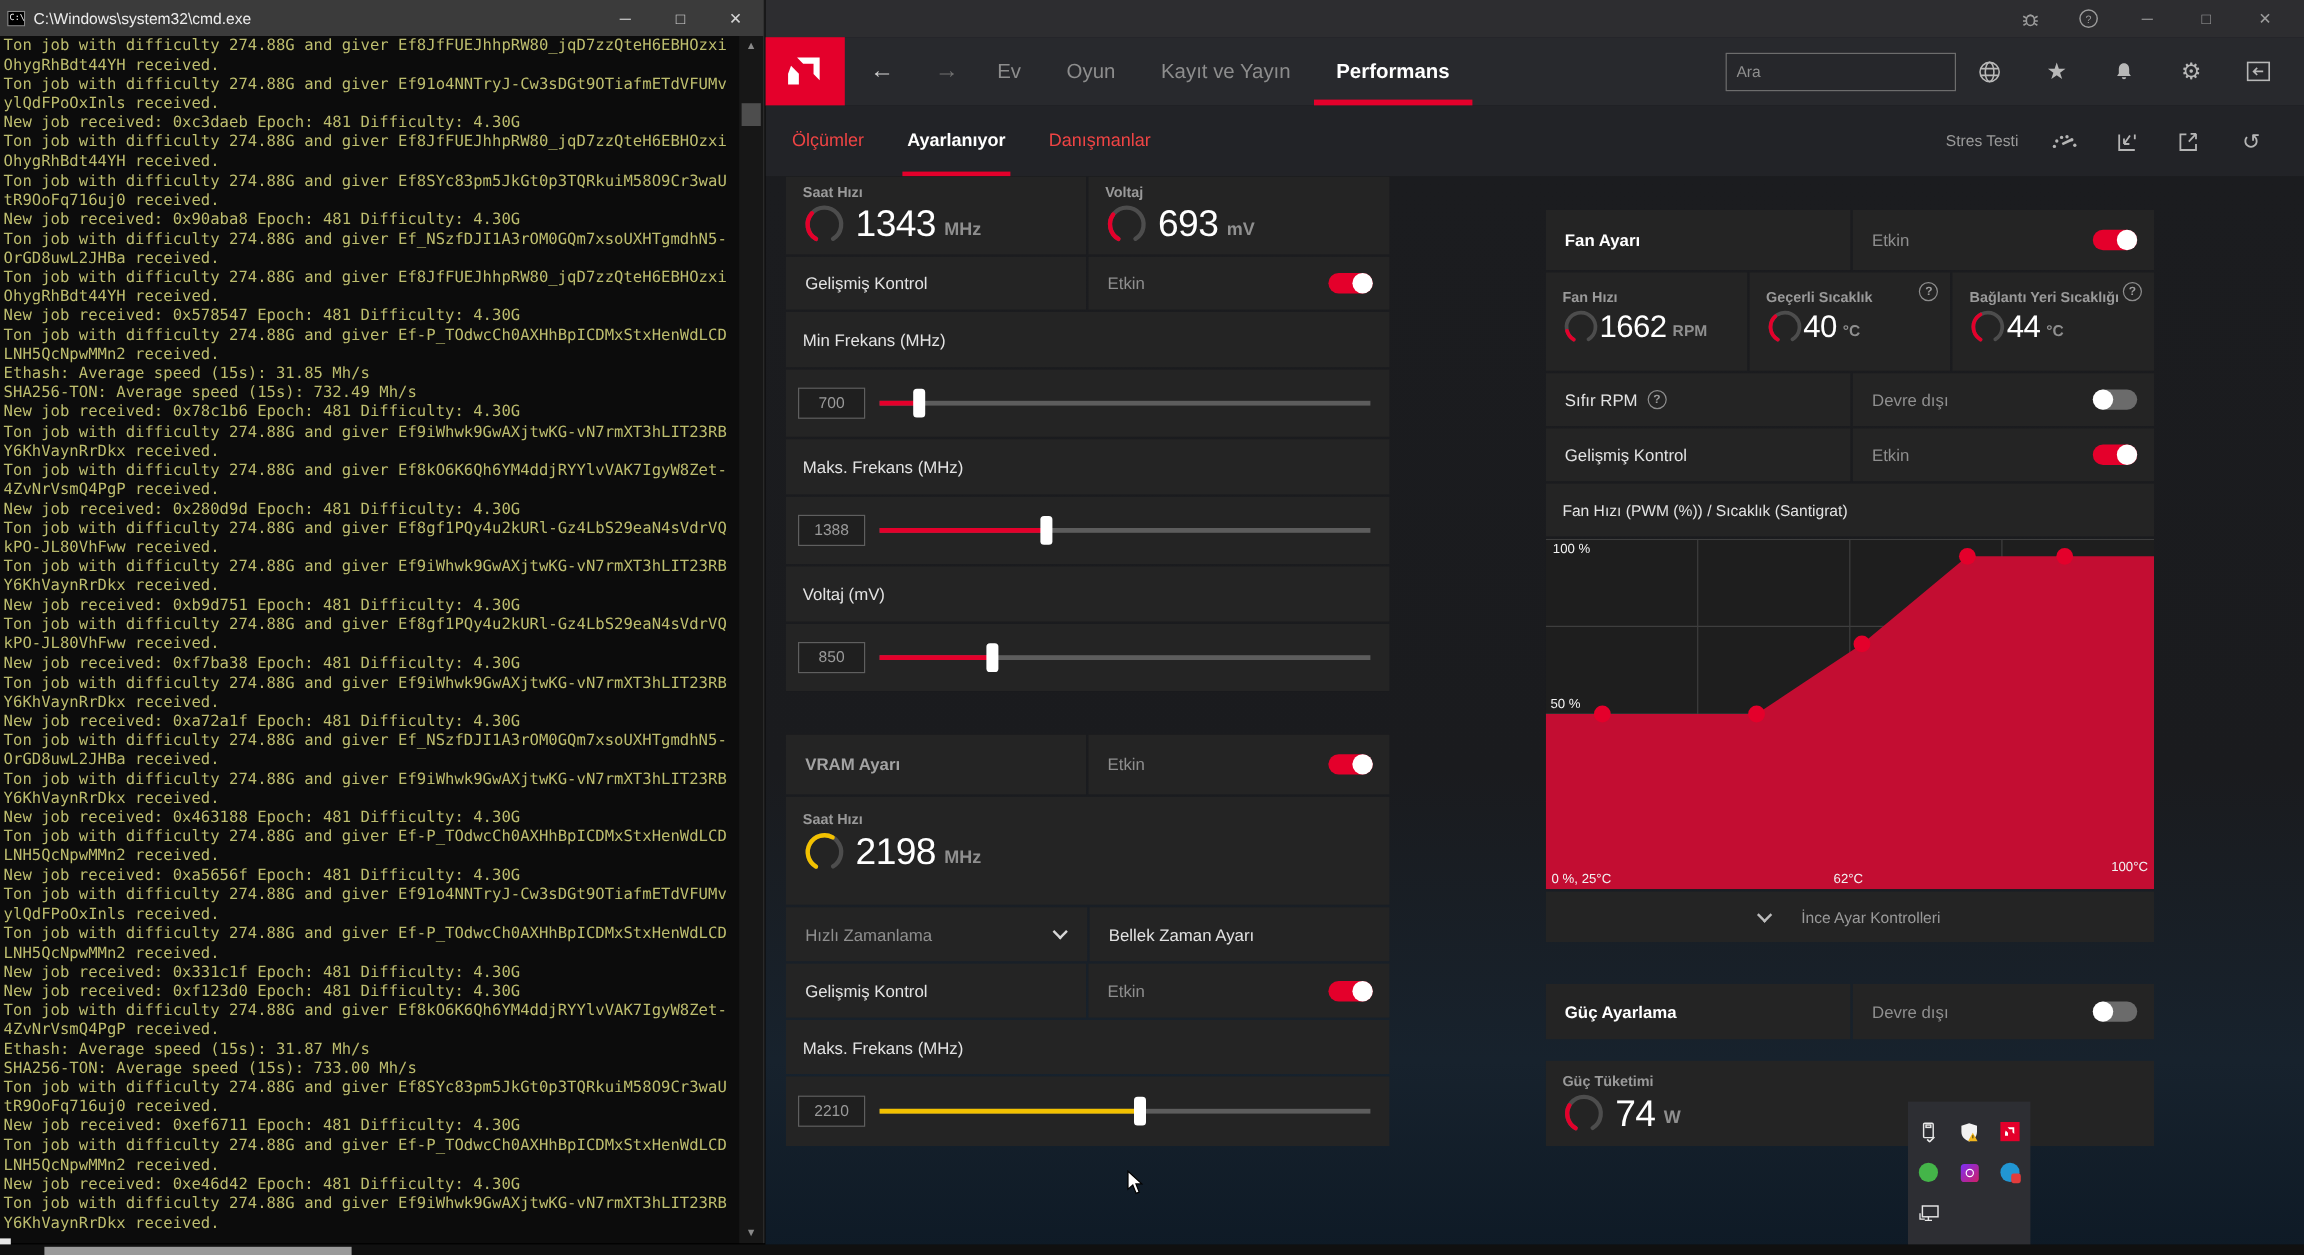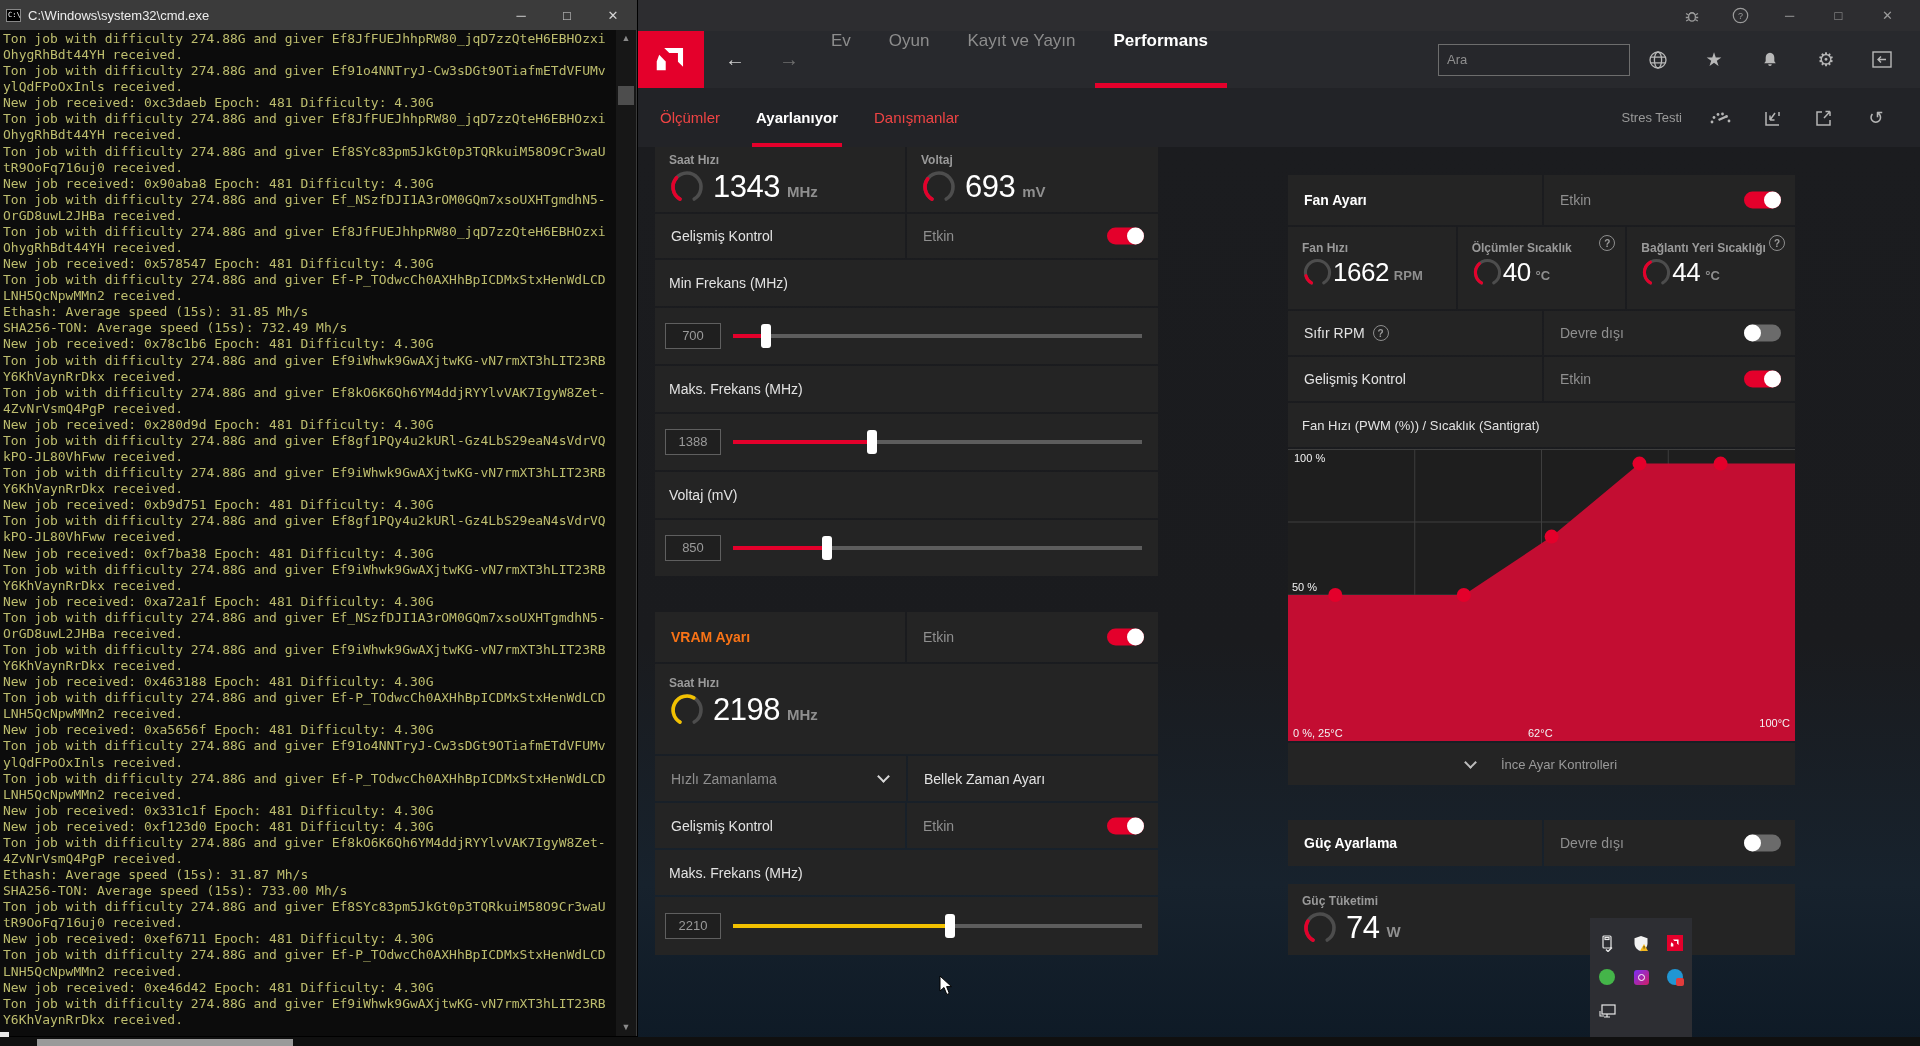--- a/index.html
+++ b/index.html
@@ -22,21 +22,21 @@
   .t-cursor { position:absolute; left:0px; top:1032px; width:9px; height:8px; background:#e8e8e8; }
 
   
   #amd { position:absolute; left:638px; top:0; width:1282px; height:1046px; background:#19191c; }
   .a-titlebar { position:absolute; left:0; top:0; width:100%; height:31px; background:#2d2d30; display:flex; justify-content:flex-end; align-items:center; padding-right:8px; }
   .a-tbtn { width:49px; height:31px; display:flex; align-items:center; justify-content:center; color:#9c9c9c; font-size:13px; }
   .a-nav { position:absolute; left:0; top:31px; width:100%; height:57px; background:#28292d; display:flex; align-items:center; }
   .amd-logo { width:66px; height:57px; background:#e4002b; flex:0 0 66px; display:flex; align-items:center; justify-content:center; }
   .nav-arrow { width:46px; text-align:center; font-size:20px; color:#cfcfcf; margin-left:8px; }
   .nav-arrow.dim { color:#6f6f6f; }
-  .nav-item { color:#8d8d8d; font-size:17px; padding:0 19px; height:57px; display:flex; align-items:flex-start; position:relative; }
+  .nav-item { color:#8d8d8d; font-size:17px; padding:0 19px; height:57px; display:flex; align-items:center; position:relative; }
   .nav-item.active { color:#fff; font-weight:bold; }
   .nav-item.active .nav-underline { position:absolute; left:0; right:0; bottom:0; height:5px; background:#e4002b; }
   .searchbox { margin-left:auto; width:192px; height:32px; border:1px solid #6d6d6d; background:#26272b; display:flex; align-items:center; padding:0 8px; }
   .searchbox input { flex:1; background:transparent; border:none; outline:none; color:#bbb; font-size:13px; font-family:"Liberation Sans", sans-serif; }
   .searchbox input::placeholder { color:#8f8f8f; }
   .nav-icons { display:flex; padding-right:10px; }
   .nav-ic { width:56px; height:57px; display:flex; align-items:center; justify-content:center; color:#b8b8b8; font-size:19px; }
   .a-subtabs { position:absolute; left:0; top:88px; width:100%; height:59px; background:#222327; display:flex; align-items:center; }
   .subtab { margin-left:36px; color:#ef4444; font-size:15px; height:59px; display:flex; align-items:center; position:relative; }
   .subtab:first-child { margin-left:22px; }
@@ -403,21 +403,21 @@
                 <div class="tfill" style="width: 23%; background: rgb(228, 0, 43);"></div>
                 <div class="thumb" style="left: calc(23% - 5px);"></div>
               </div>
         </div>
           </div>
       </div>
 
       <div class="card vram-card">
         <div class="row" style="height:50px">
           <div class="cell c1 mid">
-              <span class="row-label" style="font-weight:bold;color:#f97316">VRAM Ayarı</span>
+              <span class="row-label" style="font-weight:bold;color:#a3a3a3">VRAM Ayarı</span>
             </div>
           <div class="cell c2 mid">
               <span class="state">Etkin</span>
             <div class="toggle on">
                 <div class="knob"></div>
               </div>
           </div>
         </div>
         <div class="row" style="height:90px">
             <div class="cell full vcell">
@@ -487,21 +487,21 @@
             <div class="gaugeline">
               <span class="gauge sm"><svg viewBox="0 0 36 36" width="100%" height="100%">
                     <path d="M11.00,30.12 A14,14 0 1 1 25.21,30.00" stroke="#4d4d4d" stroke-width="3.6" fill="none" stroke-linecap="round"></path>
                     <path d="M11.00,30.12 A14,14 0 0 1 4.49,21.66" stroke="#e4002b" stroke-width="3.6" fill="none" stroke-linecap="round"></path>
                   </svg></span>
               <span class="big">1662</span>
               <span class="unit">RPM</span>
             </div>
           </div>
           <div class="cell c2 vcell stat">
-            <div class="lbl-sm" style="margin-top:8px">Ölçümler Sıcaklık</div>
+            <div class="lbl-sm" style="margin-top:8px">Geçerli Sıcaklık</div>
             <span class="helpq help-tr">?</span>
             <div class="gaugeline">
               <span class="gauge sm"><svg viewBox="0 0 36 36" width="100%" height="100%">
                     <path d="M11.00,30.12 A14,14 0 1 1 25.21,30.00" stroke="#4d4d4d" stroke-width="3.6" fill="none" stroke-linecap="round"></path>
                     <path d="M11.00,30.12 A14,14 0 0 1 8.57,7.66" stroke="#e4002b" stroke-width="3.6" fill="none" stroke-linecap="round"></path>
                   </svg></span>
               <span class="big">40</span>
               <span class="unit">°C</span>
             </div>
           </div>

